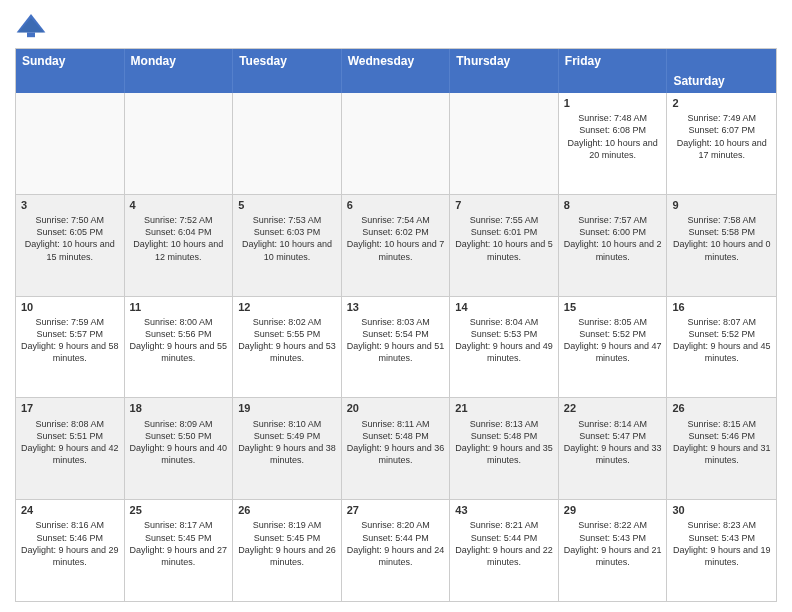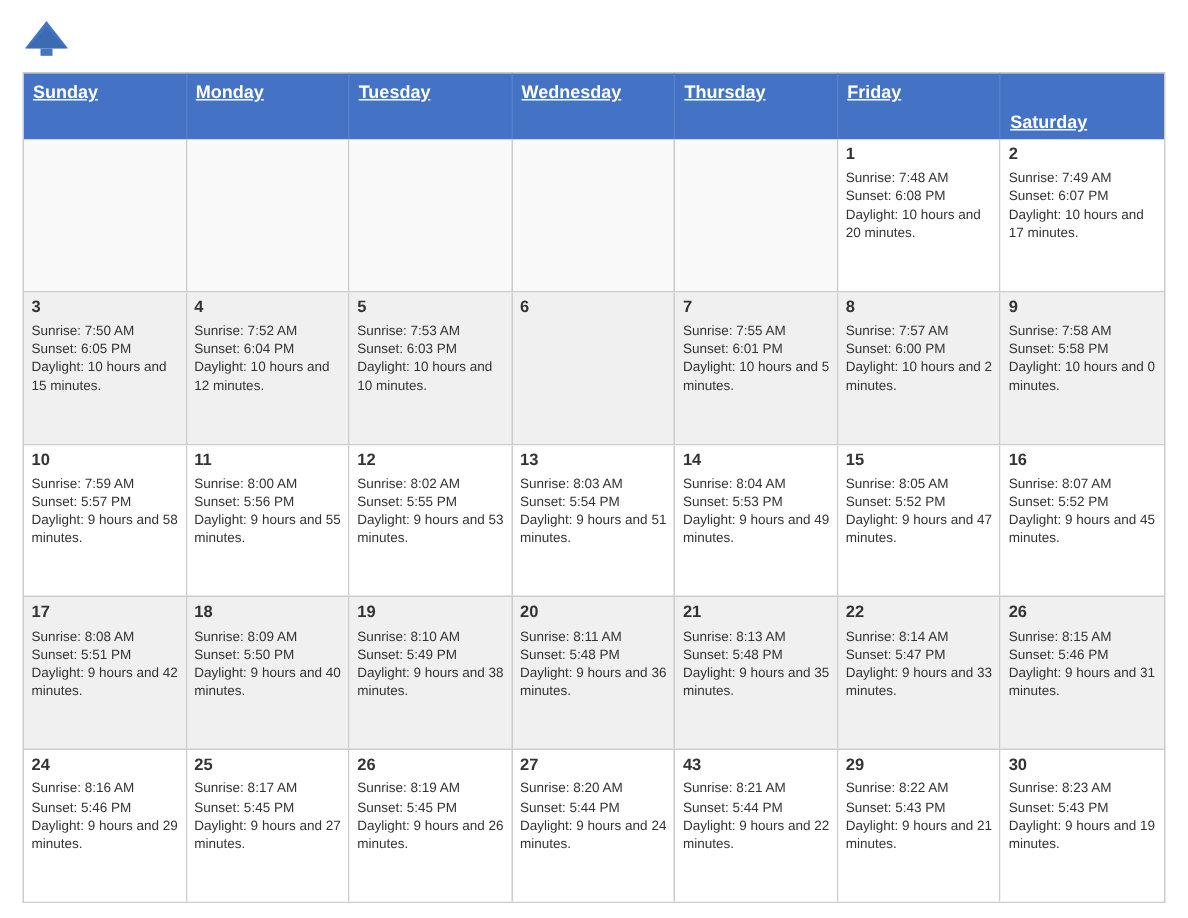--- a/index.html
+++ b/index.html
@@ -65,21 +65,20 @@
       grid-template-columns: repeat(7, 1fr);
       background: #4472c4;
     }
     .cal-header-cell {
       color: #fff;
       font-size: 12px;
       font-weight: bold;
       padding: 5px 6px;
       text-align: left;
       border-right: 1px solid #5580cc;
-      text-decoration: underline;
     }
     .cal-header-cell:last-child { border-right: none; margin-top: 20px; }
     .cal-body {
       flex: 1;
       display: flex;
       flex-direction: column;
     }
     .cal-row {
       display: grid;
       grid-template-columns: repeat(7, 1fr);
@@ -100,20 +99,21 @@
     .cal-cell.alt { background: #f0f0f0; }
     .day-num {
       font-size: 11px;
       font-weight: bold;
       margin-bottom: 2px;
     }
     .cell-info {
       font-size: 9px;
       color: #333;
       line-height: 1.35;
+      text-align: center;
     }
   </style>
 </head>
 <body>
 
 <div class="page">
   <div class="header">
     <div class="logo">
       <svg class="logo-icon" viewBox="0 0 40 40">
         <rect x="0" y="0" width="40" height="40" fill="#fff"></rect>
@@ -176,20 +176,23 @@
         </div>
           </div>
           <div class="cal-cell alt">
         <div class="day-num">5</div>
         <div class="cell-info">
           Sunrise: 7:53 AM<br>Sunset: 6:03 PM<br>Daylight: 10 hours and 10 minutes.
         </div>
           </div>
           <div class="cal-cell alt">
         <div class="day-num">6</div>
+        <div class="cell-info">
+          Sunrise: 7:54 AM<br>Sunset: 6:02 PM<br>Daylight: 10 hours and 7 minutes.
+        </div>
           </div>
           <div class="cal-cell alt">
         <div class="day-num">7</div>
         <div class="cell-info">
           Sunrise: 7:55 AM<br>Sunset: 6:01 PM<br>Daylight: 10 hours and 5 minutes.
         </div>
           </div>
           <div class="cal-cell alt">
         <div class="day-num">8</div>
         <div class="cell-info">

